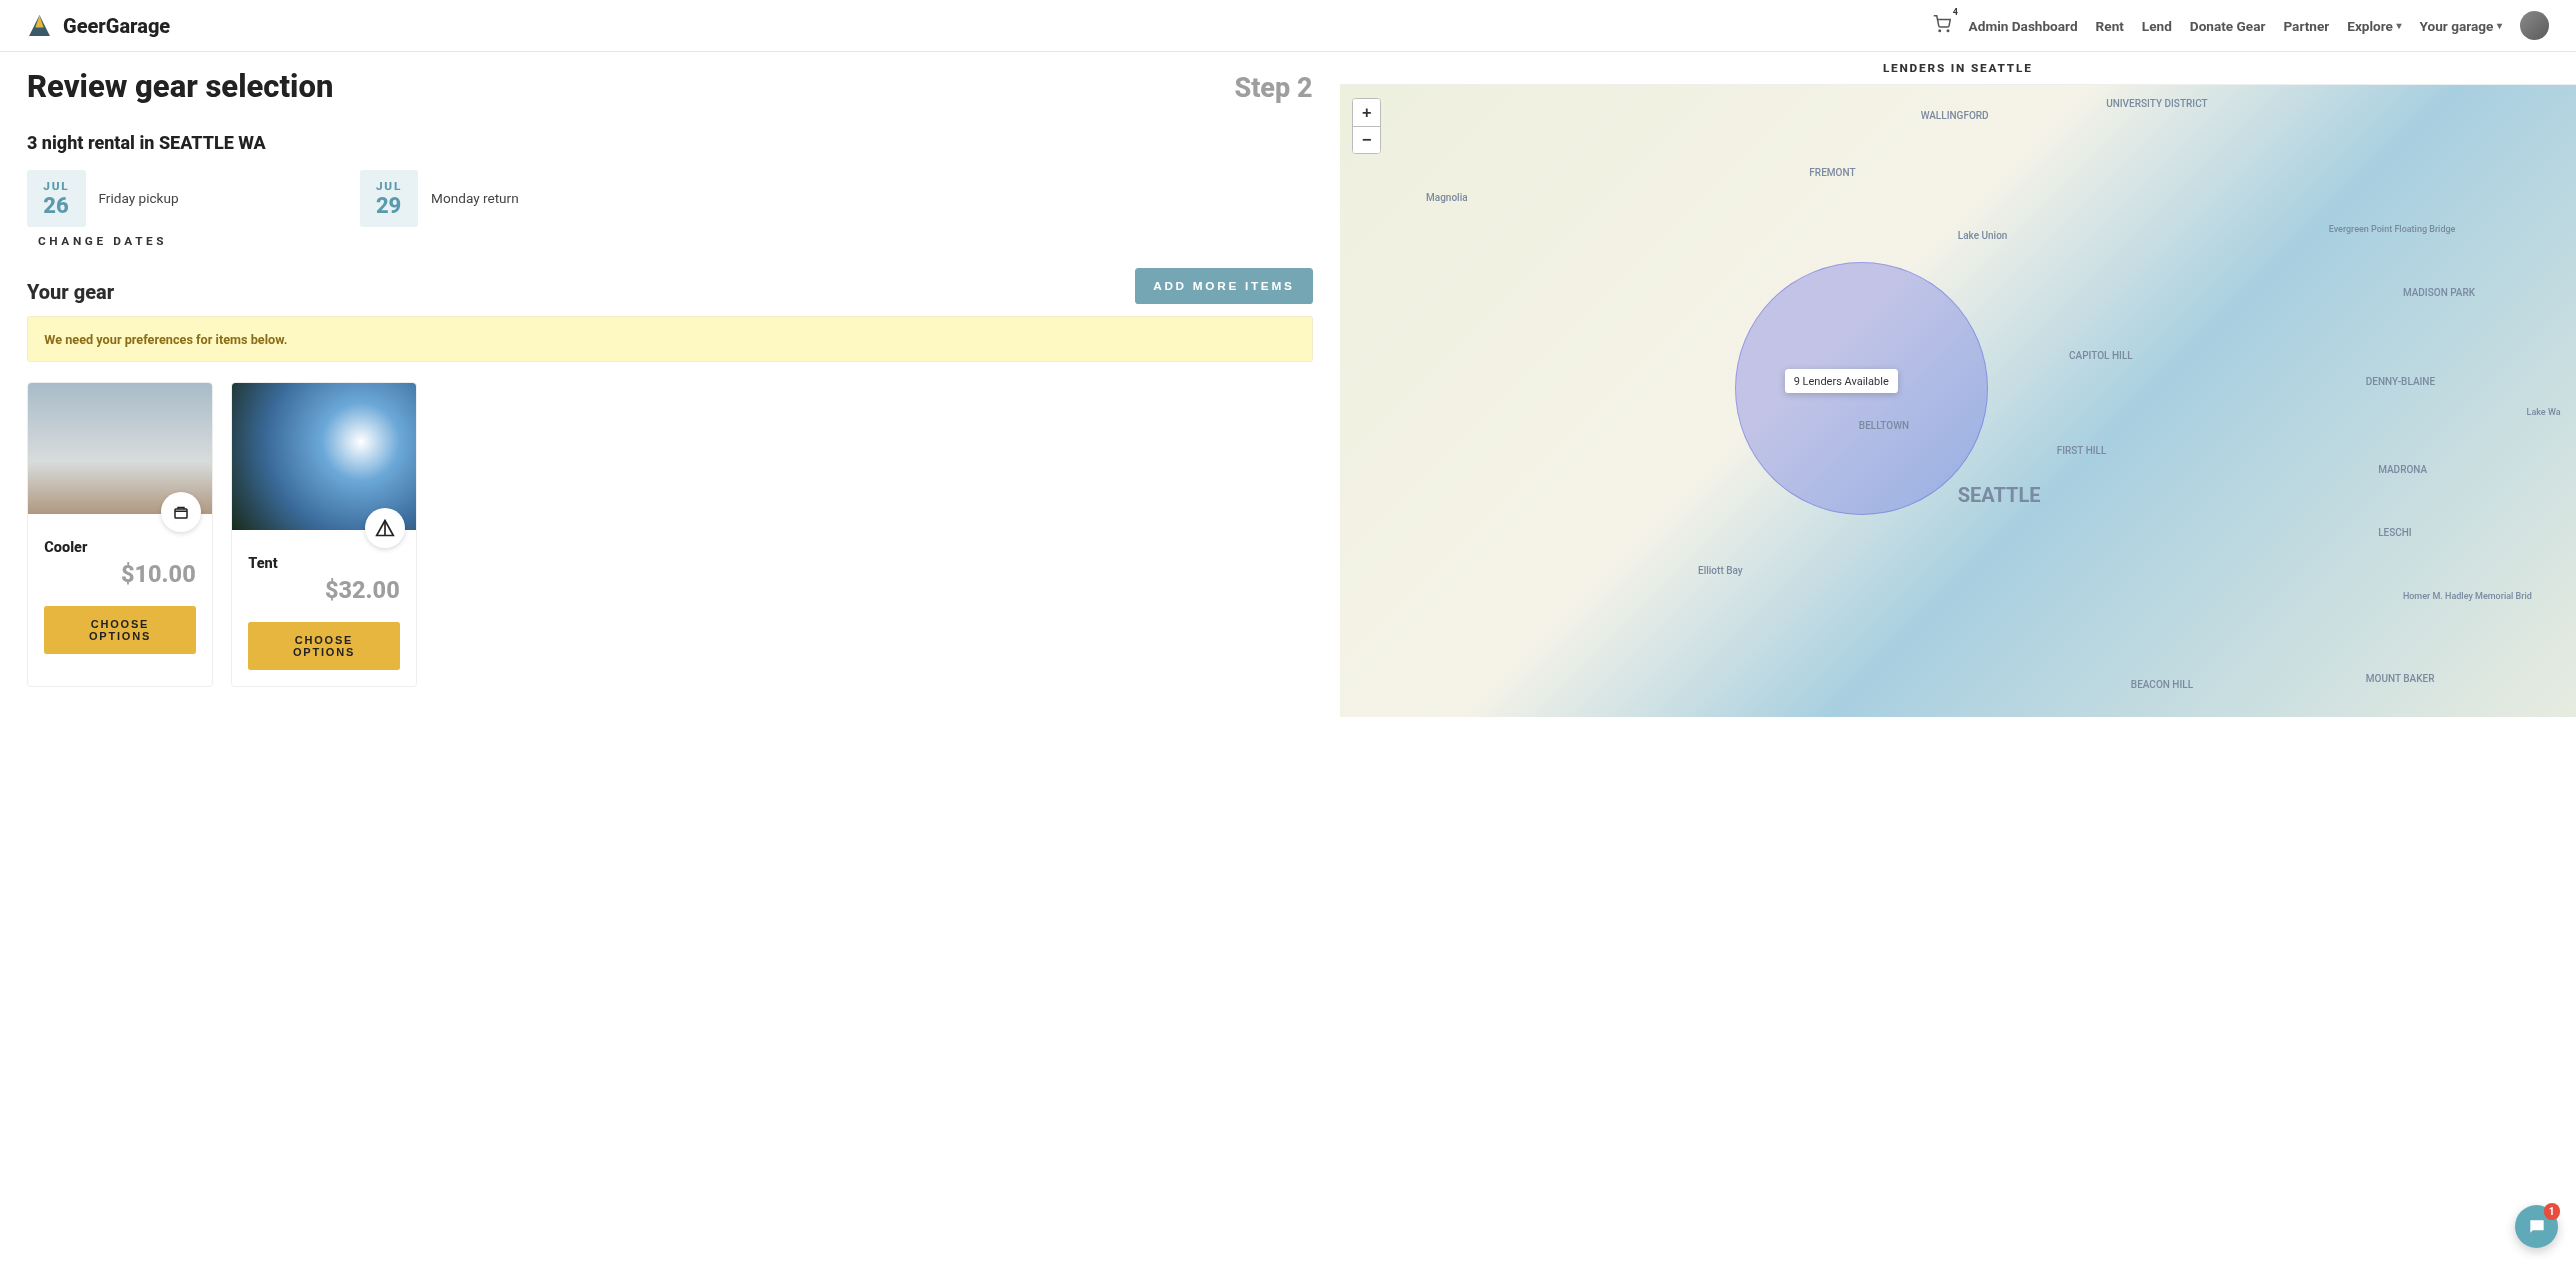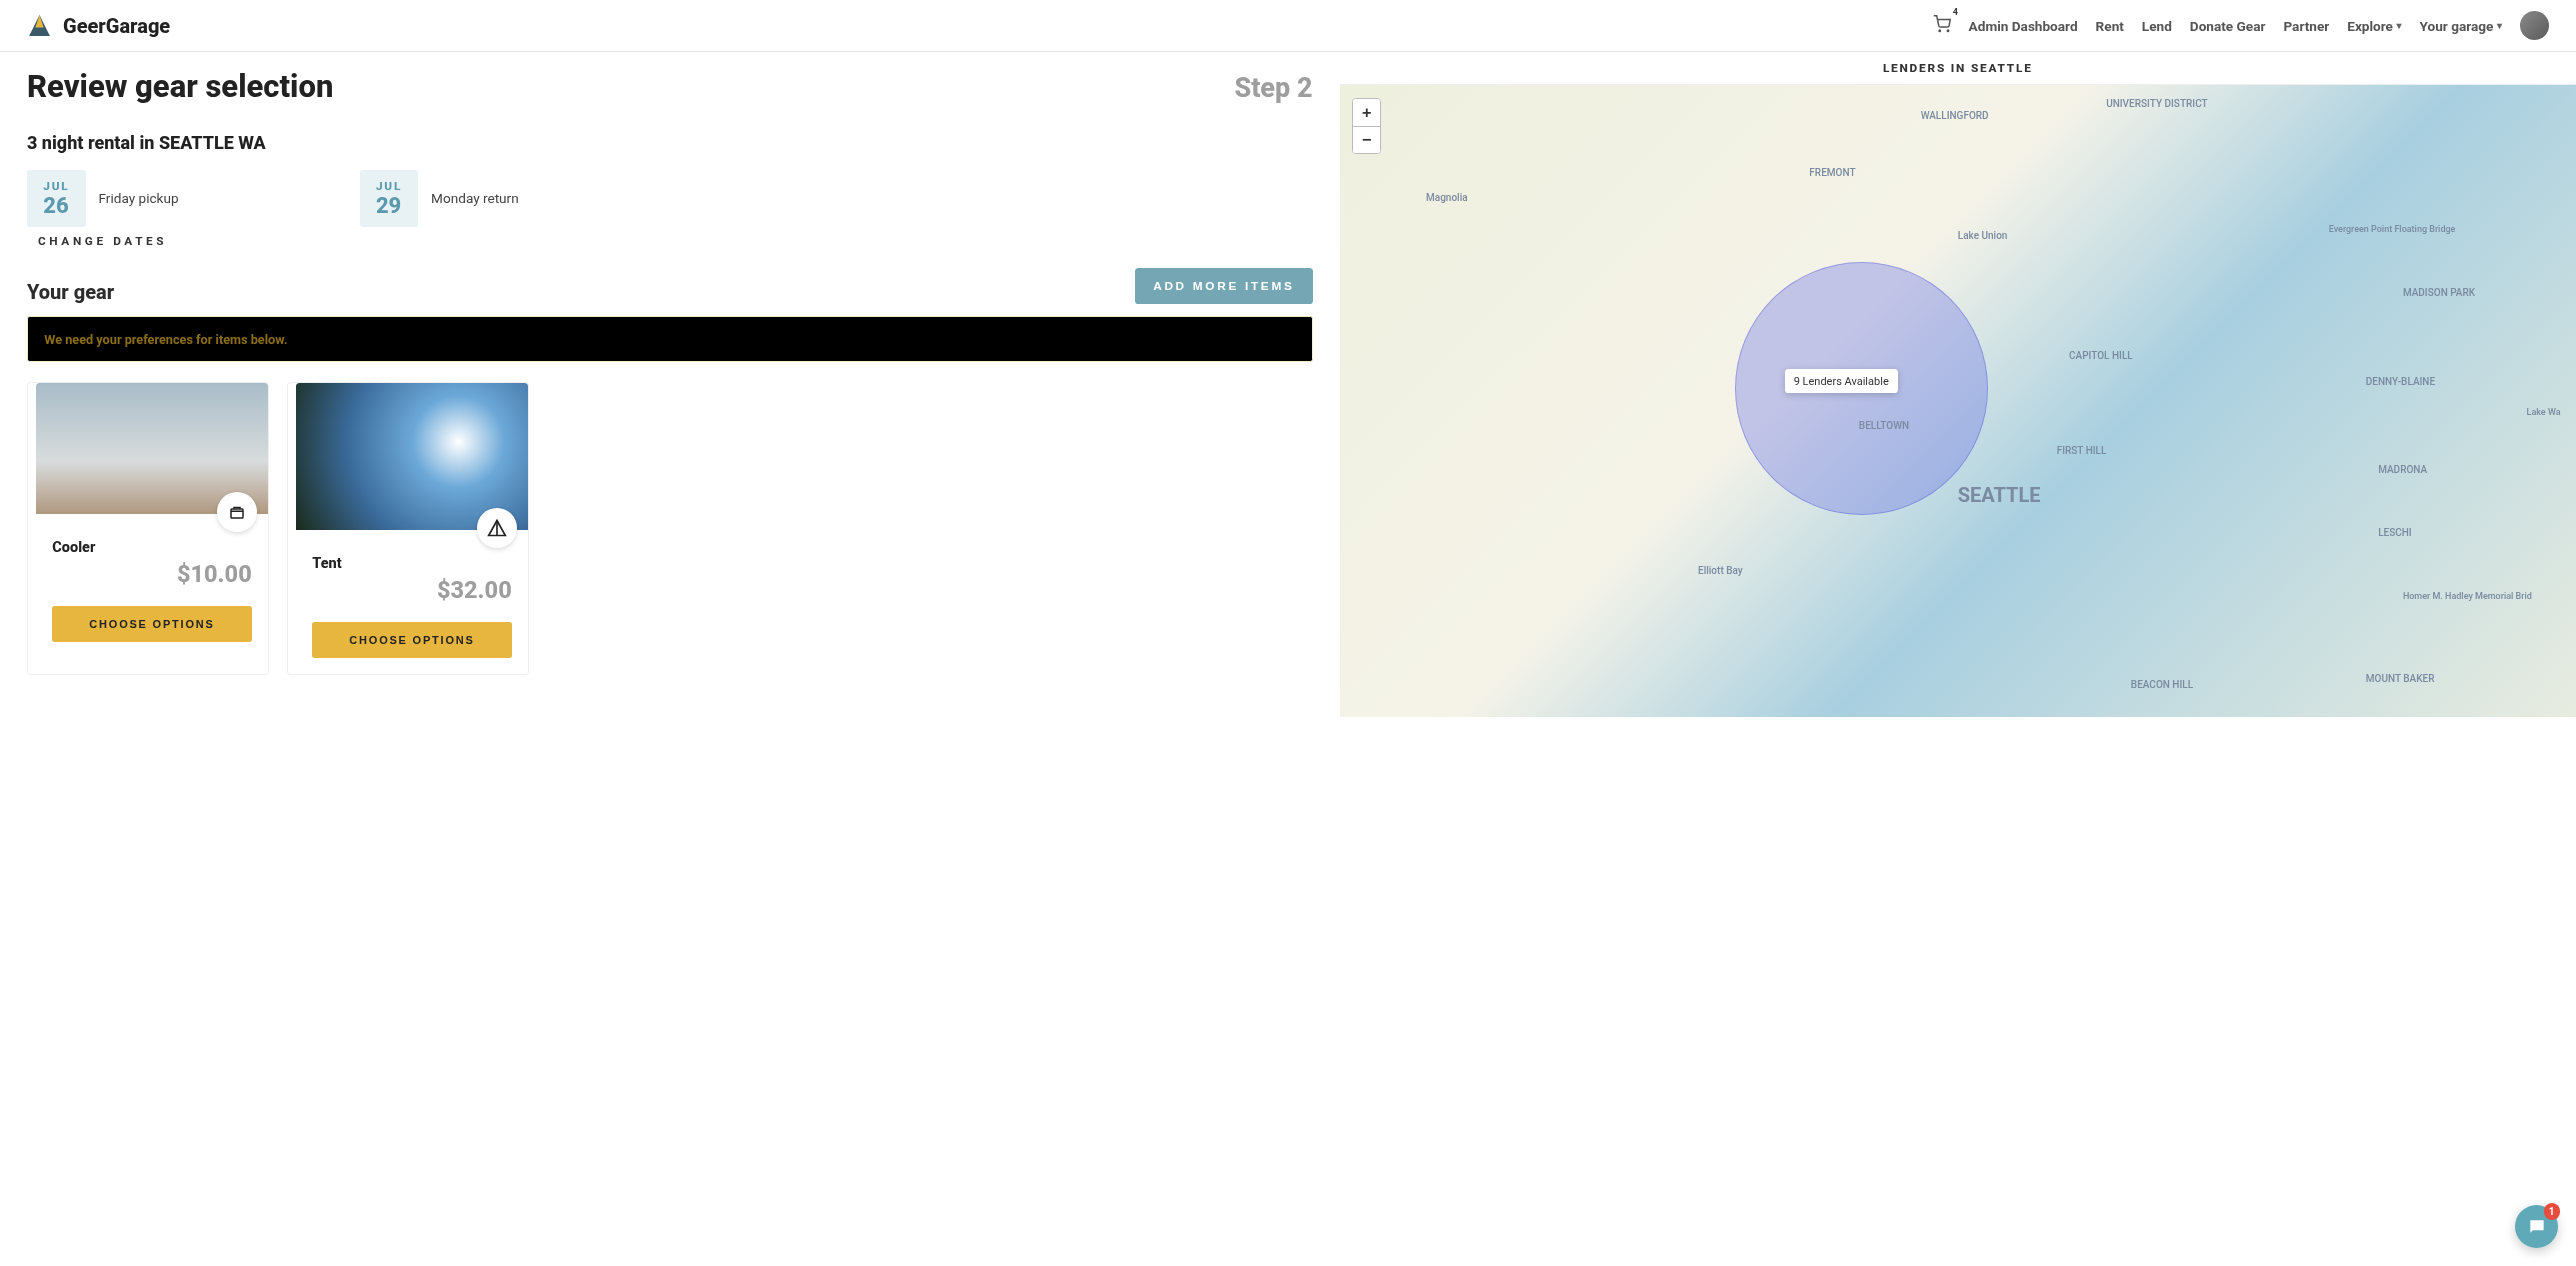--- a/index.html
+++ b/index.html
@@ -33,24 +33,24 @@
   .date-grp { display: flex; align-items: center; gap: 12.7px; }
   .date-box { background: #e8f1f4; padding: 9px 16.3px; border-radius: 2.7px; text-align: left; }
   .date-month { font-size: 11.8px; font-weight: 800; letter-spacing: 1.8px; color: #5b9aad; }
   .date-day { font-size: 22px; font-weight: 800; color: #5b9aad; }
   .date-desc { font-size: 13.6px; color: #444; }
 
   .gear-row { display: flex; justify-content: space-between; align-items: flex-end; margin-top: 18px; margin-bottom: 12.7px; }
   .gear-heading { font-size: 20px; font-weight: 800; }
   .add-btn { background: #74a6b4; color: #fff; font-weight: 700; letter-spacing: 2.7px; font-size: 11.8px; padding: 11px 18px; border: none; border-radius: 3.6px; cursor: pointer; }
 
-  .notice { background: #000000; border: 0.9px solid #f3ebc9; padding: 14.5px 16.3px; border-radius: 2.7px; color: #8c6d17; font-weight: 700; font-size: 12.7px; margin-bottom: 20px; }
+  .notice { background: #fef9c3; border: 0.9px solid #f3ebc9; padding: 14.5px 16.3px; border-radius: 2.7px; color: #8c6d17; font-weight: 700; font-size: 12.7px; margin-bottom: 20px; }
 
   .cards { display: flex; gap: 18px; }
-  .card { width: 242px; border: 0.9px solid #eee; border-radius: 3.6px; overflow: visible; background: #fff; display: flex; flex-direction: column; padding-left: 8px; }
+  .card { width: 186px; border: 0.9px solid #eee; border-radius: 3.6px; overflow: visible; background: #fff; display: flex; flex-direction: column; }
   .card-img { height: 136px; background: #ccc; position: relative; border-radius: 3.6px 3.6px 0 0; }
   .card-img.cooler { background: linear-gradient(to bottom, #a8bcc8 0%, #d8dcdc 60%, #b0987f 100%); height:131px; }
   .card-img.pad { background: linear-gradient(to bottom, #7a9a6a 0%, #6b8a58 50%, #8c8075 100%); height:147px; }
   .card-img.tent { background: radial-gradient(circle at 70% 40%, #fff 0%, #6ba8d8 25%, #3a6a9a 60%, #1a2a1a 100%); height:147px; }
   .card-icon-badge { position: absolute; right: 11px; bottom: -18px; width: 40px; height: 40px; border-radius: 50%; background: #fff; box-shadow: 0 1.8px 5.4px rgba(0,0,0,0.15); display: flex; align-items: center; justify-content: center; font-size: 16.3px; }
   .card-body { padding: 25px 16.3px 16.3px 16.3px; flex: 1; display: flex; flex-direction: column; }
   .card-title { font-size: 14.5px; font-weight: 800; color: #222; margin-bottom: 3.6px; }
   .card-price { font-size: 23.5px; font-weight: 800; color: #9e9e9e; text-align: right; margin-bottom: 18px; }
   .choose-btn { background: #e7b63f; color: #222; font-weight: 800; letter-spacing: 1.8px; font-size: 11px; padding: 11.8px 14.5px; border: none; border-radius: 2.7px; cursor: pointer; width: 100%; }
   .remove-btn { background: transparent; border: none; color: #d85a3a; font-weight: 800; letter-spacing: 2.7px; font-size: 11.8px; cursor: pointer; margin-top: 3.6px; text-align: center; width: 100%; }

